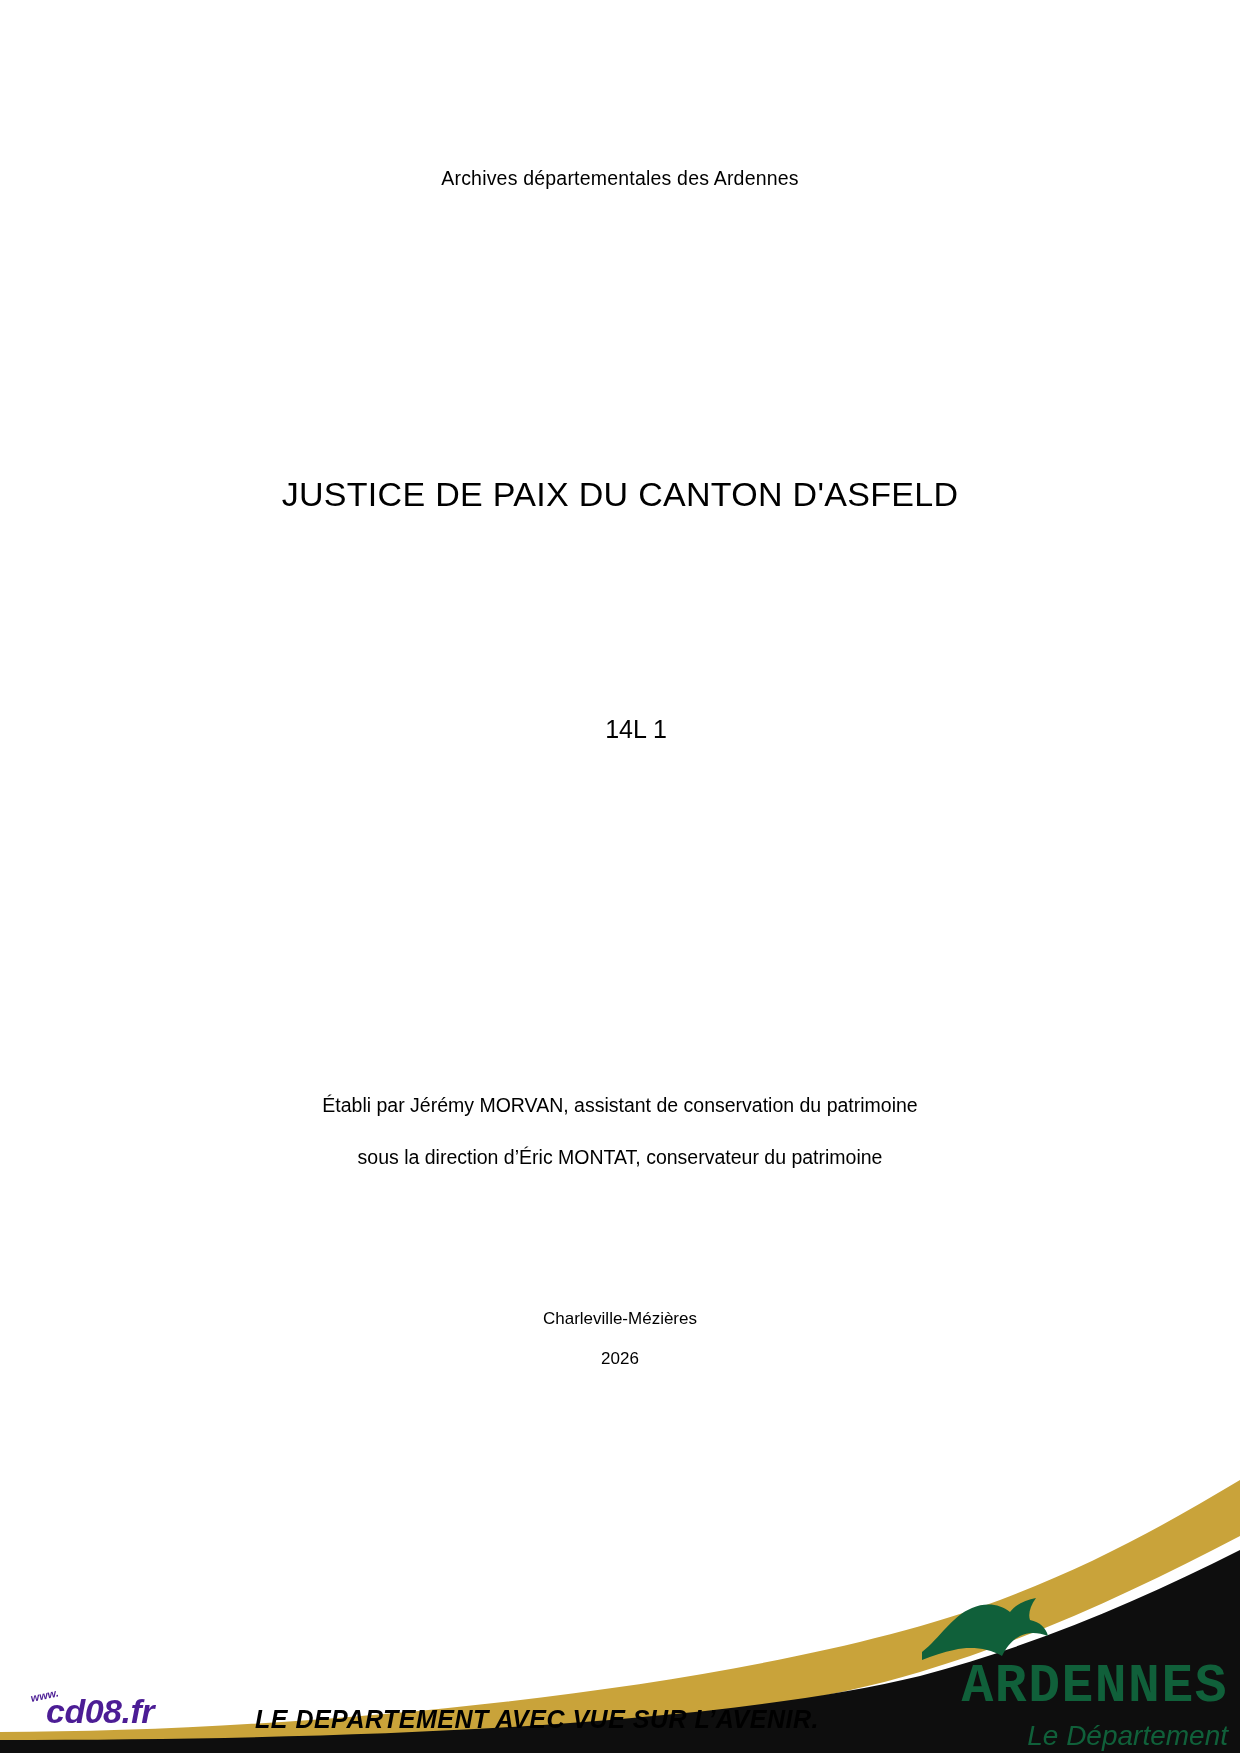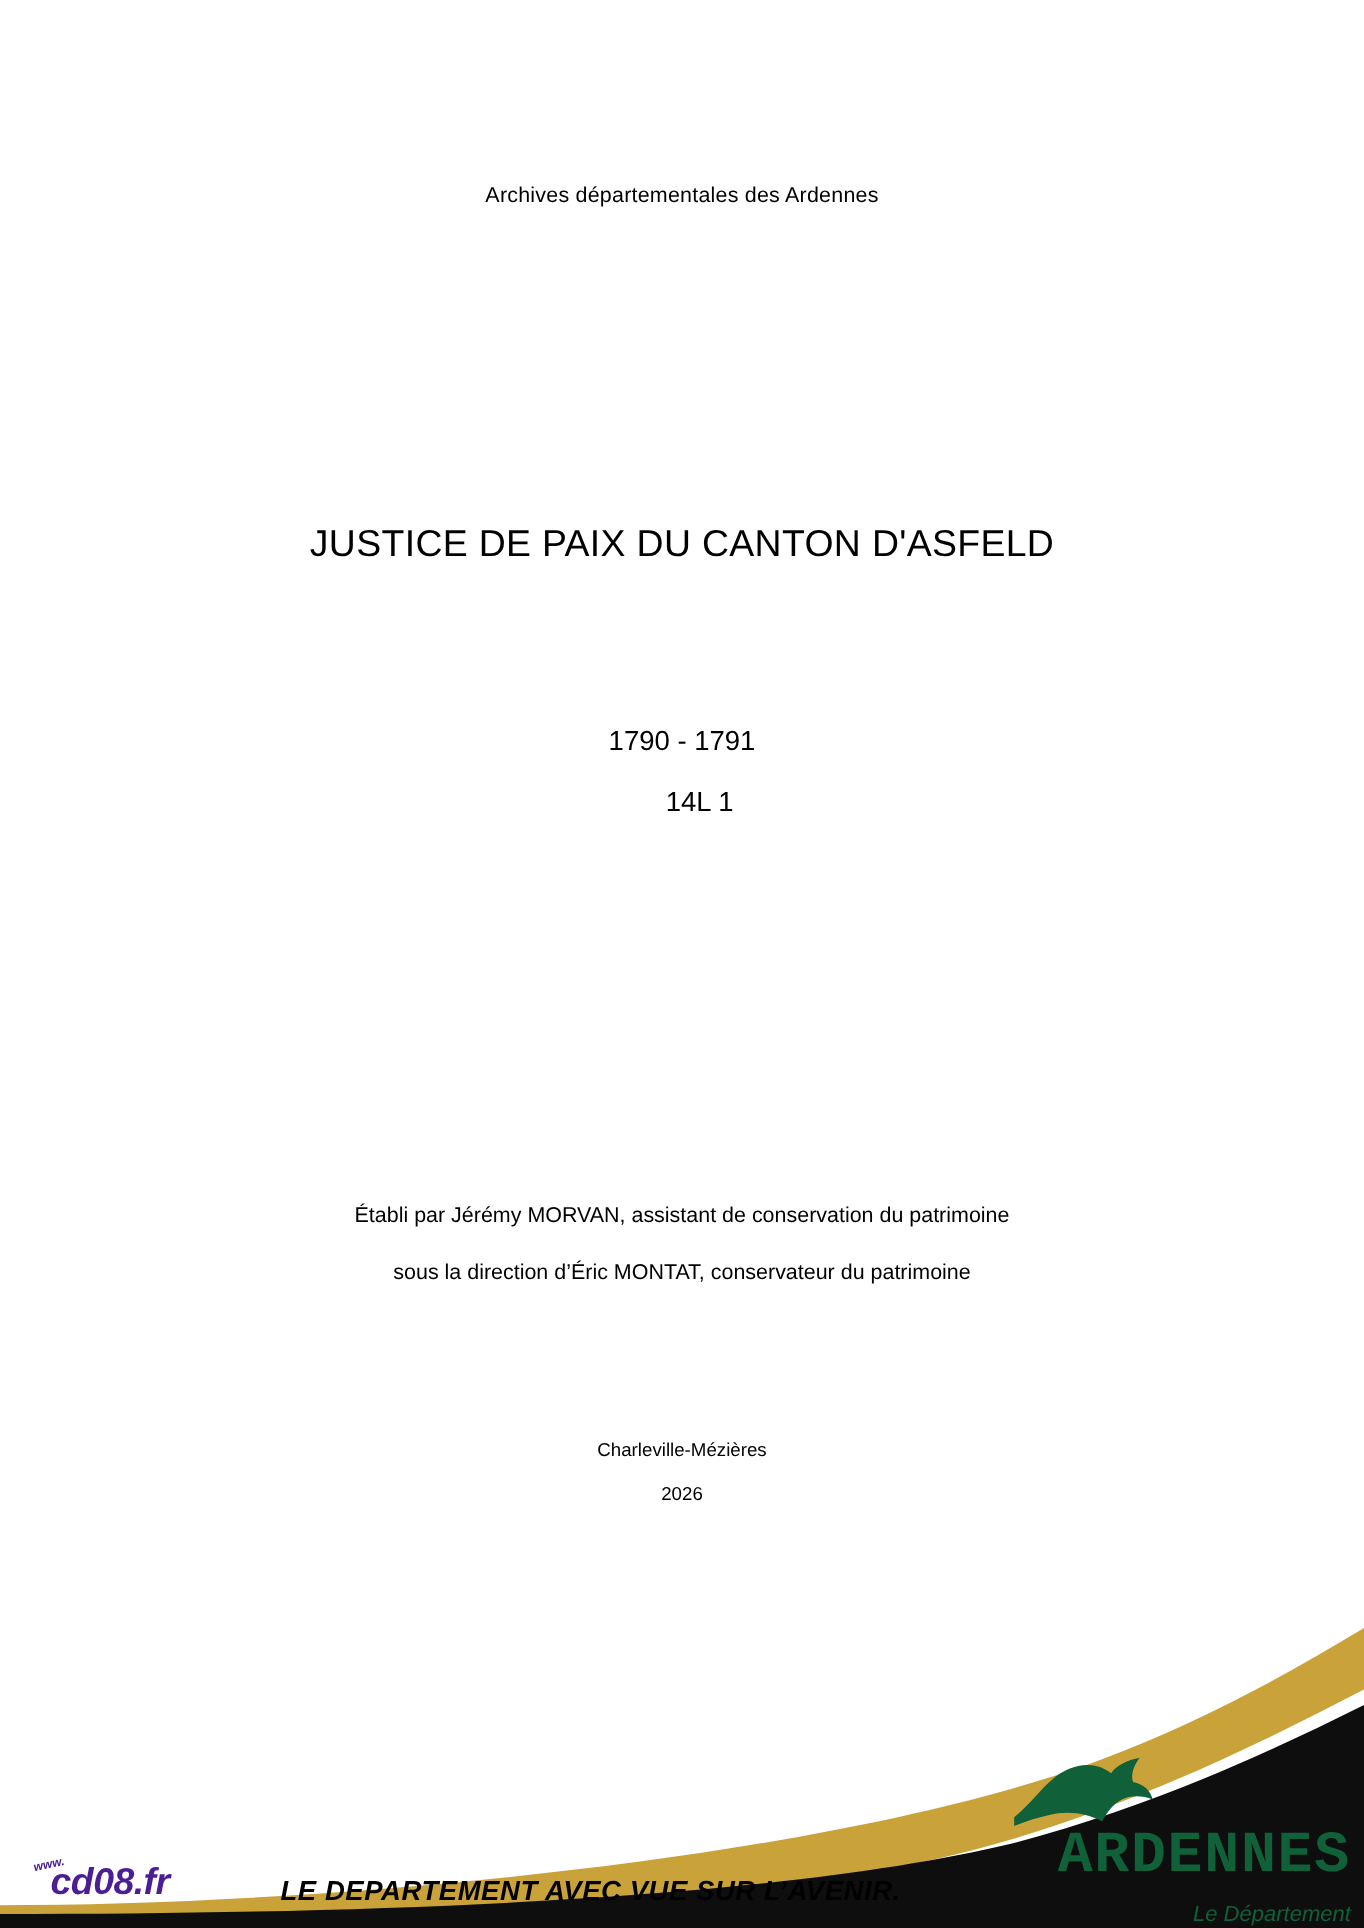--- a/index.html
+++ b/index.html
@@ -155,21 +155,21 @@
     color: #10603a;
     line-height: 1;
     font-family: Liberation Mono, monospace;
   }
   .ardennes-logo .sub {
     position: absolute;
     left: 0;
     bottom: 6px;
     width: 310px;
     text-align: right;
-    font-size: 20px;
+    font-size: 28px;
     font-style: italic;
     color: #10603a;
     line-height: 1;
   }
   .ardennes-logo .boar {
     position: absolute;
     right: 22px;
     bottom: 96px;
     width: 130px;
     height: 62px;
@@ -177,21 +177,20 @@
 </style>
 </head>
 <body>
 
 <div class="page">
 
   <div class="institution">Archives départementales des Ardennes</div>
 
   <h1 class="doc-title">JUSTICE DE PAIX DU CANTON D'ASFELD</h1>
 
-  <div class="dates">1790 - 1791</div>
 
   <div class="reference">14L 1</div>
 
   <div class="credits">
     <div>Établi par Jérémy MORVAN, assistant de conservation du patrimoine</div>
     <div>sous la direction d’Éric MONTAT, conservateur du patrimoine</div>
   </div>
 
   <div class="place">Charleville-Mézières</div>
 

